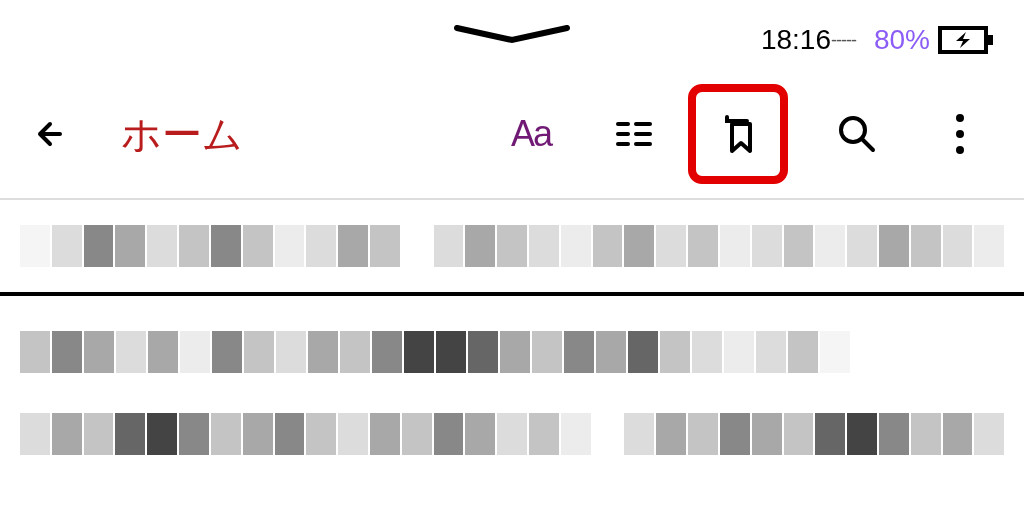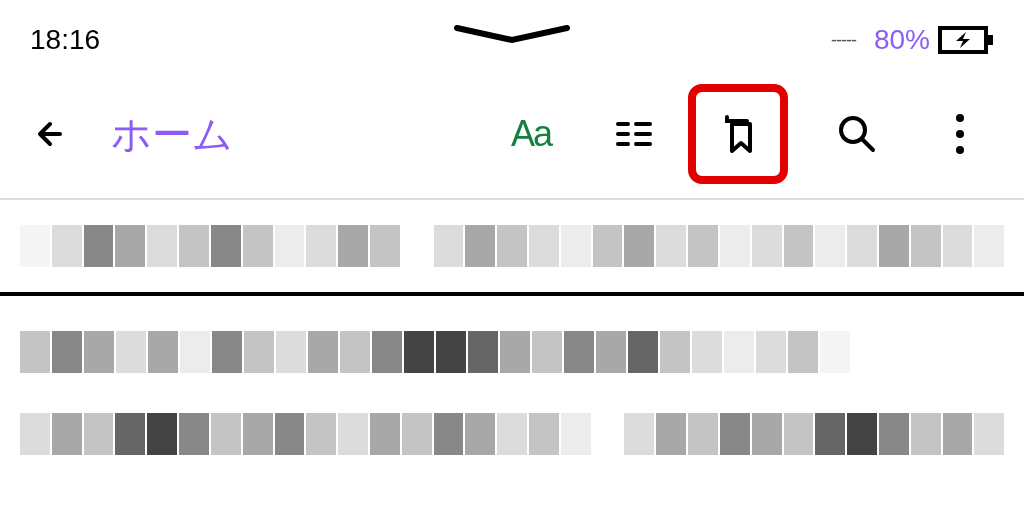--- a/index.html
+++ b/index.html
@@ -1,20 +1,20 @@
 <!DOCTYPE html>
 <html><head>
   <meta charset="utf-8">
   <style>
     * { margin: 0; padding: 0; box-sizing: border-box; }
     html, body { width: 1024px; height: 526px; background: #fff; font-family: sans-serif; overflow: hidden; }
     
     .status-bar {
       display: flex;
-      justify-content: space-between;
+      justify-content: flex-end;
       align-items: center;
       padding: 20px 30px 10px 30px;
       height: 70px;
     }
     .status-time { font-size: 28px; font-weight: 500; color: #000; }
     .status-right { display: flex; align-items: center; gap: 8px; }
     .status-battery-pct { font-size: 28px; font-weight: 500; color: #8b5cf6; }
     .status-signal { margin-right: 10px; letter-spacing: -1px; color: #555; font-size: 18px; }
     .battery-svg { display: block; }
     
@@ -33,28 +33,28 @@
       gap: 20px;
       height: 130px;
     }
     .toolbar-left {
       display: flex;
       align-items: center;
       gap: 20px;
       flex: 1;
     }
     .back-arrow svg, .icon-btn svg { display: block; }
-    .toolbar-title { font-size: 40px; color: #8b5cf6; margin-left: 17px; }
+    .toolbar-title { font-size: 40px; color: #b91c1c; margin-left: 27px; }
     
     .toolbar-right {
       display: flex;
       align-items: center;
       gap: 55px;
     }
-    .aa { font-size: 36px; font-weight: 500; color: #15803d; letter-spacing: -2px; }
+    .aa { font-size: 36px; font-weight: 500; color: #701a75; letter-spacing: -2px; }
     .icon-btn { display: flex; align-items: center; justify-content: center; width: 48px; height: 48px; }
     
     .highlight-box {
       border: 8px solid #e30000;
       border-radius: 14px;
       width: 100px;
       height: 100px;
       display: flex;
       align-items: center;
       justify-content: center;

